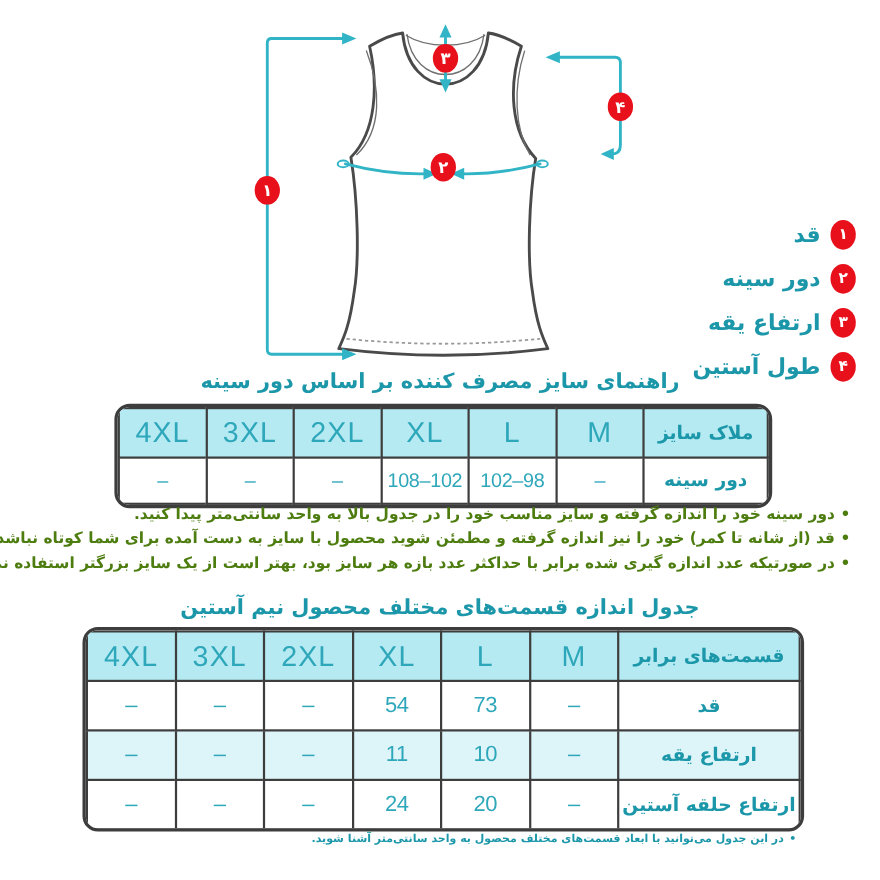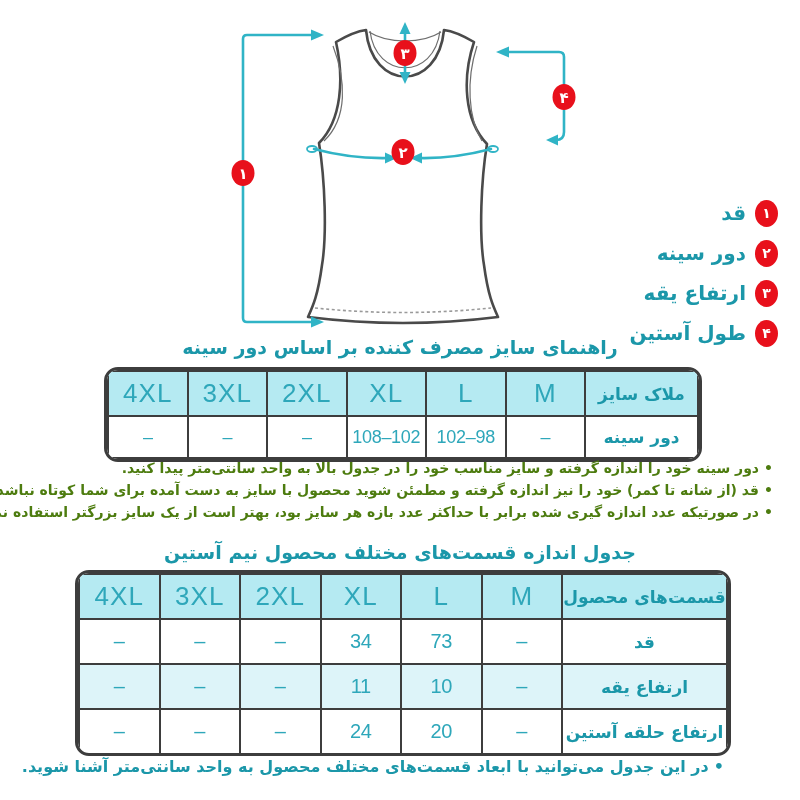--- a/index.html
+++ b/index.html
@@ -39,21 +39,21 @@
           color:#2ea7ba;letter-spacing:1px;}
   .lblcell{font-size:17px;font-weight:bold;color:#1b97a9;}
   td.val{font-family:"Liberation Sans",sans-serif;font-size:18px;color:#2ea7ba;letter-spacing:-0.3px;}
   .tw2 td.val{font-size:20px;}
   
   .notes{position:absolute;top:457px;right:27px;left:20px;direction:rtl;text-align:right;
          color:#4d7c0f;font-size:14px;font-weight:bold;line-height:22px;}
   .note{white-space:nowrap;}
   .dot{margin-left:5px;}
   .footnote{position:absolute;top:757px;right:76px;left:20px;direction:rtl;text-align:right;
-            color:#1b97a9;font-size:16px;font-weight:bold;white-space:nowrap;}
+            color:#1b97a9;font-size:10px;font-weight:bold;white-space:nowrap;}
 </style>
 </head>
 <body>
 
 <div class="canvas">
 
   <svg class="diagram" viewBox="0 0 800 345">
     <g>
       <path class="shirt-outline" d="M 336,42
         C 348,35 358,31 366,30
@@ -187,33 +187,33 @@
           <col style="width:165px">
           <col>
           <col>
           <col>
           <col>
           <col>
           <col>
         </colgroup>
       <tbody>
           <tr class="hdr" style="height:45px">
-        <th class="lblcell">قسمت‌های محصول</th>
+        <th class="lblcell">قسمت‌های برابر</th>
         <th class="size">M</th>
         <th class="size">L</th>
         <th class="size">XL</th>
         <th class="size">2XL</th>
         <th class="size">3XL</th>
         <th class="size">4XL</th>
       </tr>
       <tr style="height:45px">
         <td class="lblcell">قد</td>
         <td class="val">–</td>
         <td class="val">73</td>
-        <td class="val">34</td>
+        <td class="val">54</td>
         <td class="val">–</td>
         <td class="val">–</td>
         <td class="val">–</td>
       </tr>
       <tr class="alt" style="height:45px">
         <td class="lblcell">ارتفاع یقه</td>
         <td class="val">–</td>
         <td class="val">10</td>
         <td class="val">11</td>
         <td class="val">–</td>

